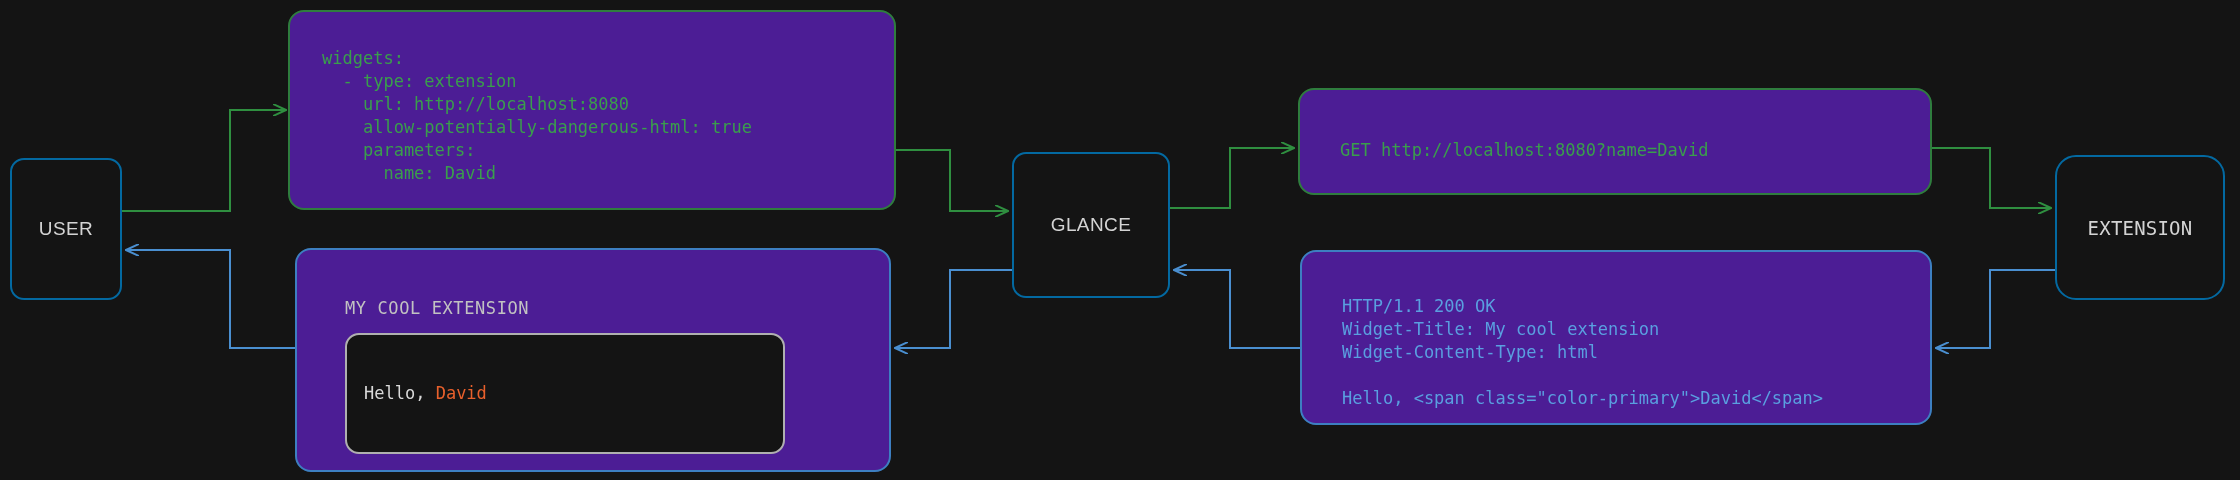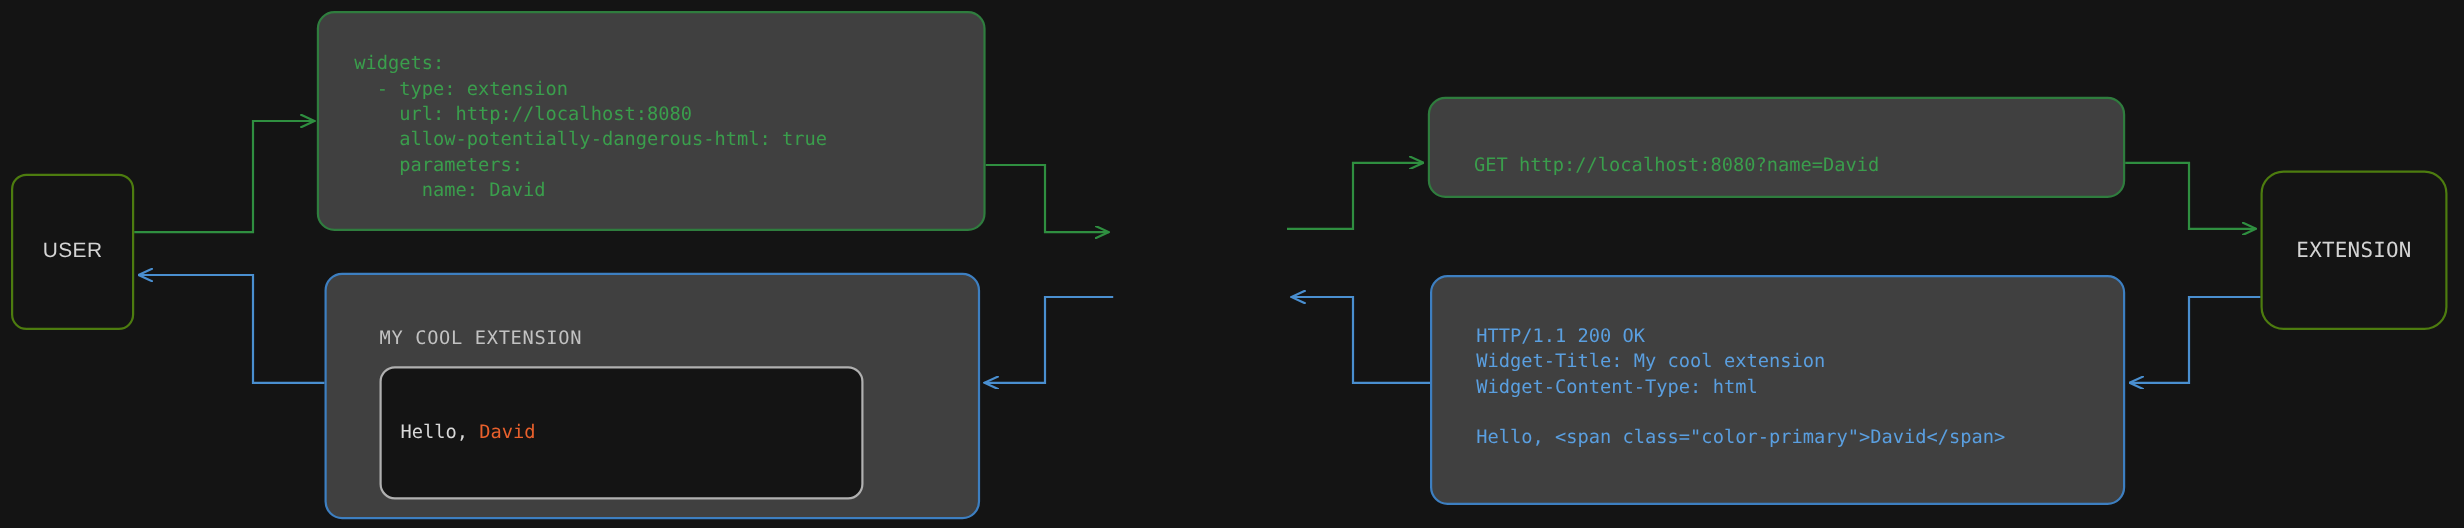--- a/index.html
+++ b/index.html
@@ -22,21 +22,21 @@
     top: 0;
     width: 2240px;
     height: 480px;
     pointer-events: none;
   }
 
   
   .actor {
     position: absolute;
     box-sizing: border-box;
-    border: 2px solid #4d7c0f;
+    border: 2px solid #0369a1;
     border-radius: 14px;
     background: #141414;
     display: flex;
     align-items: center;
     justify-content: center;
     color: #d4d4d4;
     z-index: 3;
   }
   .actor-sans {
     font-family: "Liberation Sans", sans-serif;
@@ -51,21 +51,21 @@
   }
   #node-user      { left: 10px;   top: 158px; width: 112px; height: 142px; }
   #node-glance    { left: 1012px; top: 152px; width: 158px; height: 146px; }
   #node-extension { left: 2055px; top: 155px; width: 170px; height: 145px; }
 
   
   .panel {
     position: absolute;
     box-sizing: border-box;
     border-radius: 16px;
-    background: #404040;
+    background: #4c1d95;
     z-index: 2;
     border-width: 2px;
     border-style: solid;
   }
   .panel-green { border-color: #2f7d3e; }
   .panel-blue  { border-color: #3d7fc1; }
 
   .code {
     font-family: "DejaVu Sans Mono", monospace;
     font-size: 17px;
@@ -77,28 +77,28 @@
   .code-blue  { color: #5a9fe0; }
 
   #panel-yaml {
     left: 288px; top: 10px; width: 608px; height: 200px;
   }
   #panel-yaml .code {
     position: absolute; left: 32px; top: 35px;
   }
 
   #panel-request {
-    left: 1298px; top: 88px; width: 634px; height: 92px;
+    left: 1298px; top: 88px; width: 634px; height: 107px;
   }
   #panel-request .code {
     position: absolute; left: 40px; top: 49px;
   }
 
   #panel-response {
-    left: 1300px; top: 250px; width: 632px; height: 209px;
+    left: 1300px; top: 250px; width: 632px; height: 175px;
   }
   #panel-response .code {
     position: absolute; left: 40px; top: 43px;
   }
 
   
   #panel-widget {
     left: 295px; top: 248px; width: 596px; height: 224px;
   }
   #widget-title {
@@ -164,20 +164,23 @@
       <path stroke="#4a8fd0" d="M1012,270 L950,270 L950,348 L895,348" marker-end="url(#ah-blue-l)"></path>
 
       <path stroke="#4a8fd0" d="M295,348 L230,348 L230,250 L126,250" marker-end="url(#ah-blue-l)"></path>
     </g>
   </svg>
 
   <div class="actor actor-sans" id="node-user">
     <span>USER</span>
   </div>
 
+  <div class="actor actor-sans" id="node-glance">
+    <span>GLANCE</span>
+  </div>
 
   <div class="actor actor-mono" id="node-extension">
     <span>EXTENSION</span>
   </div>
 
   <div class="panel panel-green" id="panel-yaml">
     <pre class="code code-green">widgets:
   - type: extension
     url: http://localhost:8080
     allow-potentially-dangerous-html: true

